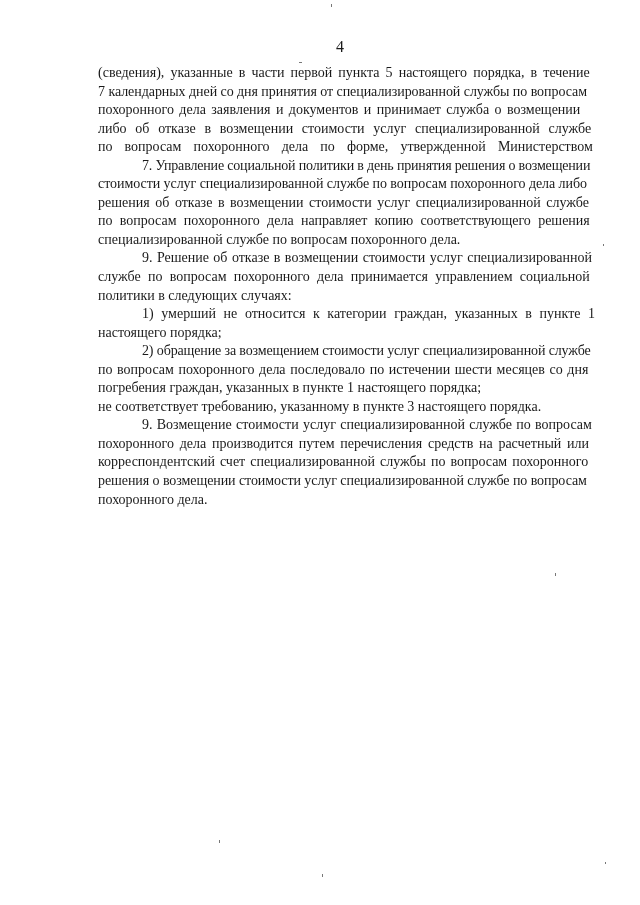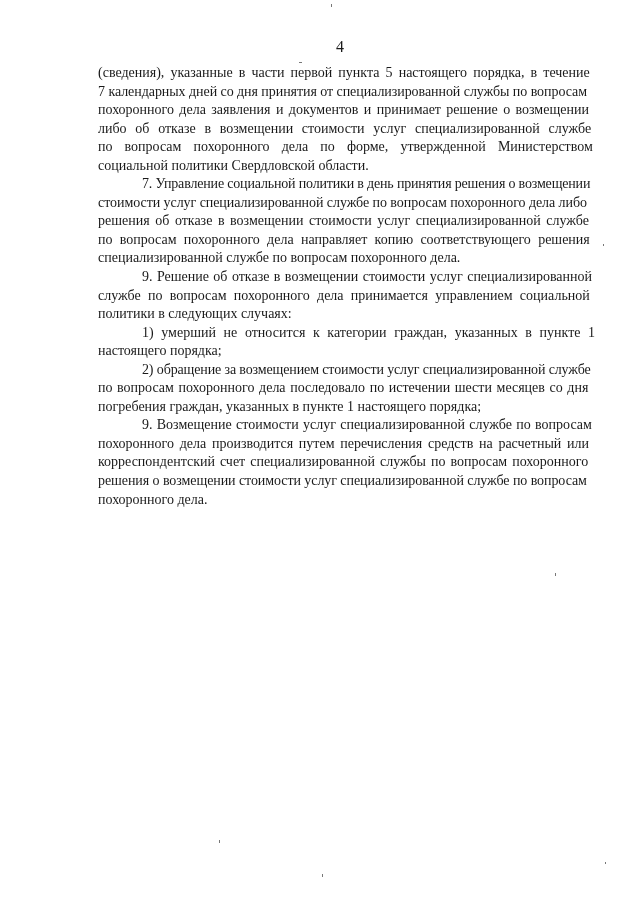--- a/index.html
+++ b/index.html
@@ -24,24 +24,23 @@
 </head>
 <body>
 
 <div class="page">
   <div class="page-number">4</div>
 
   <div class="body-text">
     <div class="para">
       <span class="line" style="word-spacing: 2.58906px; text-align-last: left;">(сведения), указанные в части первой пункта 5 настоящего порядка, в течение</span>
       <span class="line" style="letter-spacing: -0.0610417px; text-align-last: left;">7 календарных дней со дня принятия от специализированной службы по вопросам</span>
-      <span class="line" style="word-spacing: 1.88194px; text-align-last: left;">похоронного дела заявления и документов и принимает решение о возмещении</span>
+      <span class="line" style="word-spacing: 1.88194px; text-align-last: left;">похоронного дела заявления и документов и принимает служба о возмещении</span>
       <span class="line" style="word-spacing: 5.22852px; text-align-last: left;">либо об отказе в возмещении стоимости услуг специализированной службе</span>
       <span class="line" style="word-spacing: 8.61607px; text-align-last: left;">по вопросам похоронного дела по форме, утвержденной Министерством</span>
-      <span class="line last">социальной политики Свердловской области.</span>
     </div>
 
     <div class="para">
       <span class="line" style="padding-left: 44px; letter-spacing: -0.176563px; text-align-last: left;">7. Управление социальной политики в день принятия решения о возмещении</span>
       <span class="line" style="letter-spacing: -0.06125px; text-align-last: left;">стоимости услуг специализированной службе по вопросам похоронного дела либо</span>
       <span class="line" style="word-spacing: 2.0625px; text-align-last: left;">решения об отказе в возмещении стоимости услуг специализированной службе</span>
       <span class="line" style="word-spacing: 3.76786px; text-align-last: left;">по вопросам похоронного дела направляет копию соответствующего решения</span>
       <span class="line last">специализированной службе по вопросам похоронного дела.</span>
     </div>
 
@@ -56,20 +55,21 @@
       <span class="line last">настоящего порядка;</span>
     </div>
 
     <div class="para">
       <span class="line" style="padding-left: 44px; letter-spacing: -0.130208px; text-align-last: left;">2) обращение за возмещением стоимости услуг специализированной службе</span>
       <span class="line" style="word-spacing: 1.08438px; text-align-last: left;">по вопросам похоронного дела последовало по истечении шести месяцев со дня</span>
       <span class="line last">погребения граждан, указанных в пункте 1 настоящего порядка;</span>
     </div>
 
     <div class="para">
+      <span class="line last">не соответствует требованию, указанному в пункте 3 настоящего порядка.</span>
     </div>
 
     <div class="para">
       <span class="line" style="padding-left: 44px; word-spacing: 0.783482px; text-align-last: left;">9. Возмещение стоимости услуг специализированной службе по вопросам</span>
       <span class="line" style="word-spacing: 2.21875px; text-align-last: left;">похоронного дела производится путем перечисления средств на расчетный или</span>
       <span class="line" style="word-spacing: 1.45052px; text-align-last: left;">корреспондентский счет специализированной службы по вопросам похоронного</span>
       <span class="line" style="letter-spacing: -0.0753801px; text-align-last: left;">решения о возмещении стоимости услуг специализированной службе по вопросам</span>
       <span class="line last">похоронного дела.</span>
     </div>
   </div>

